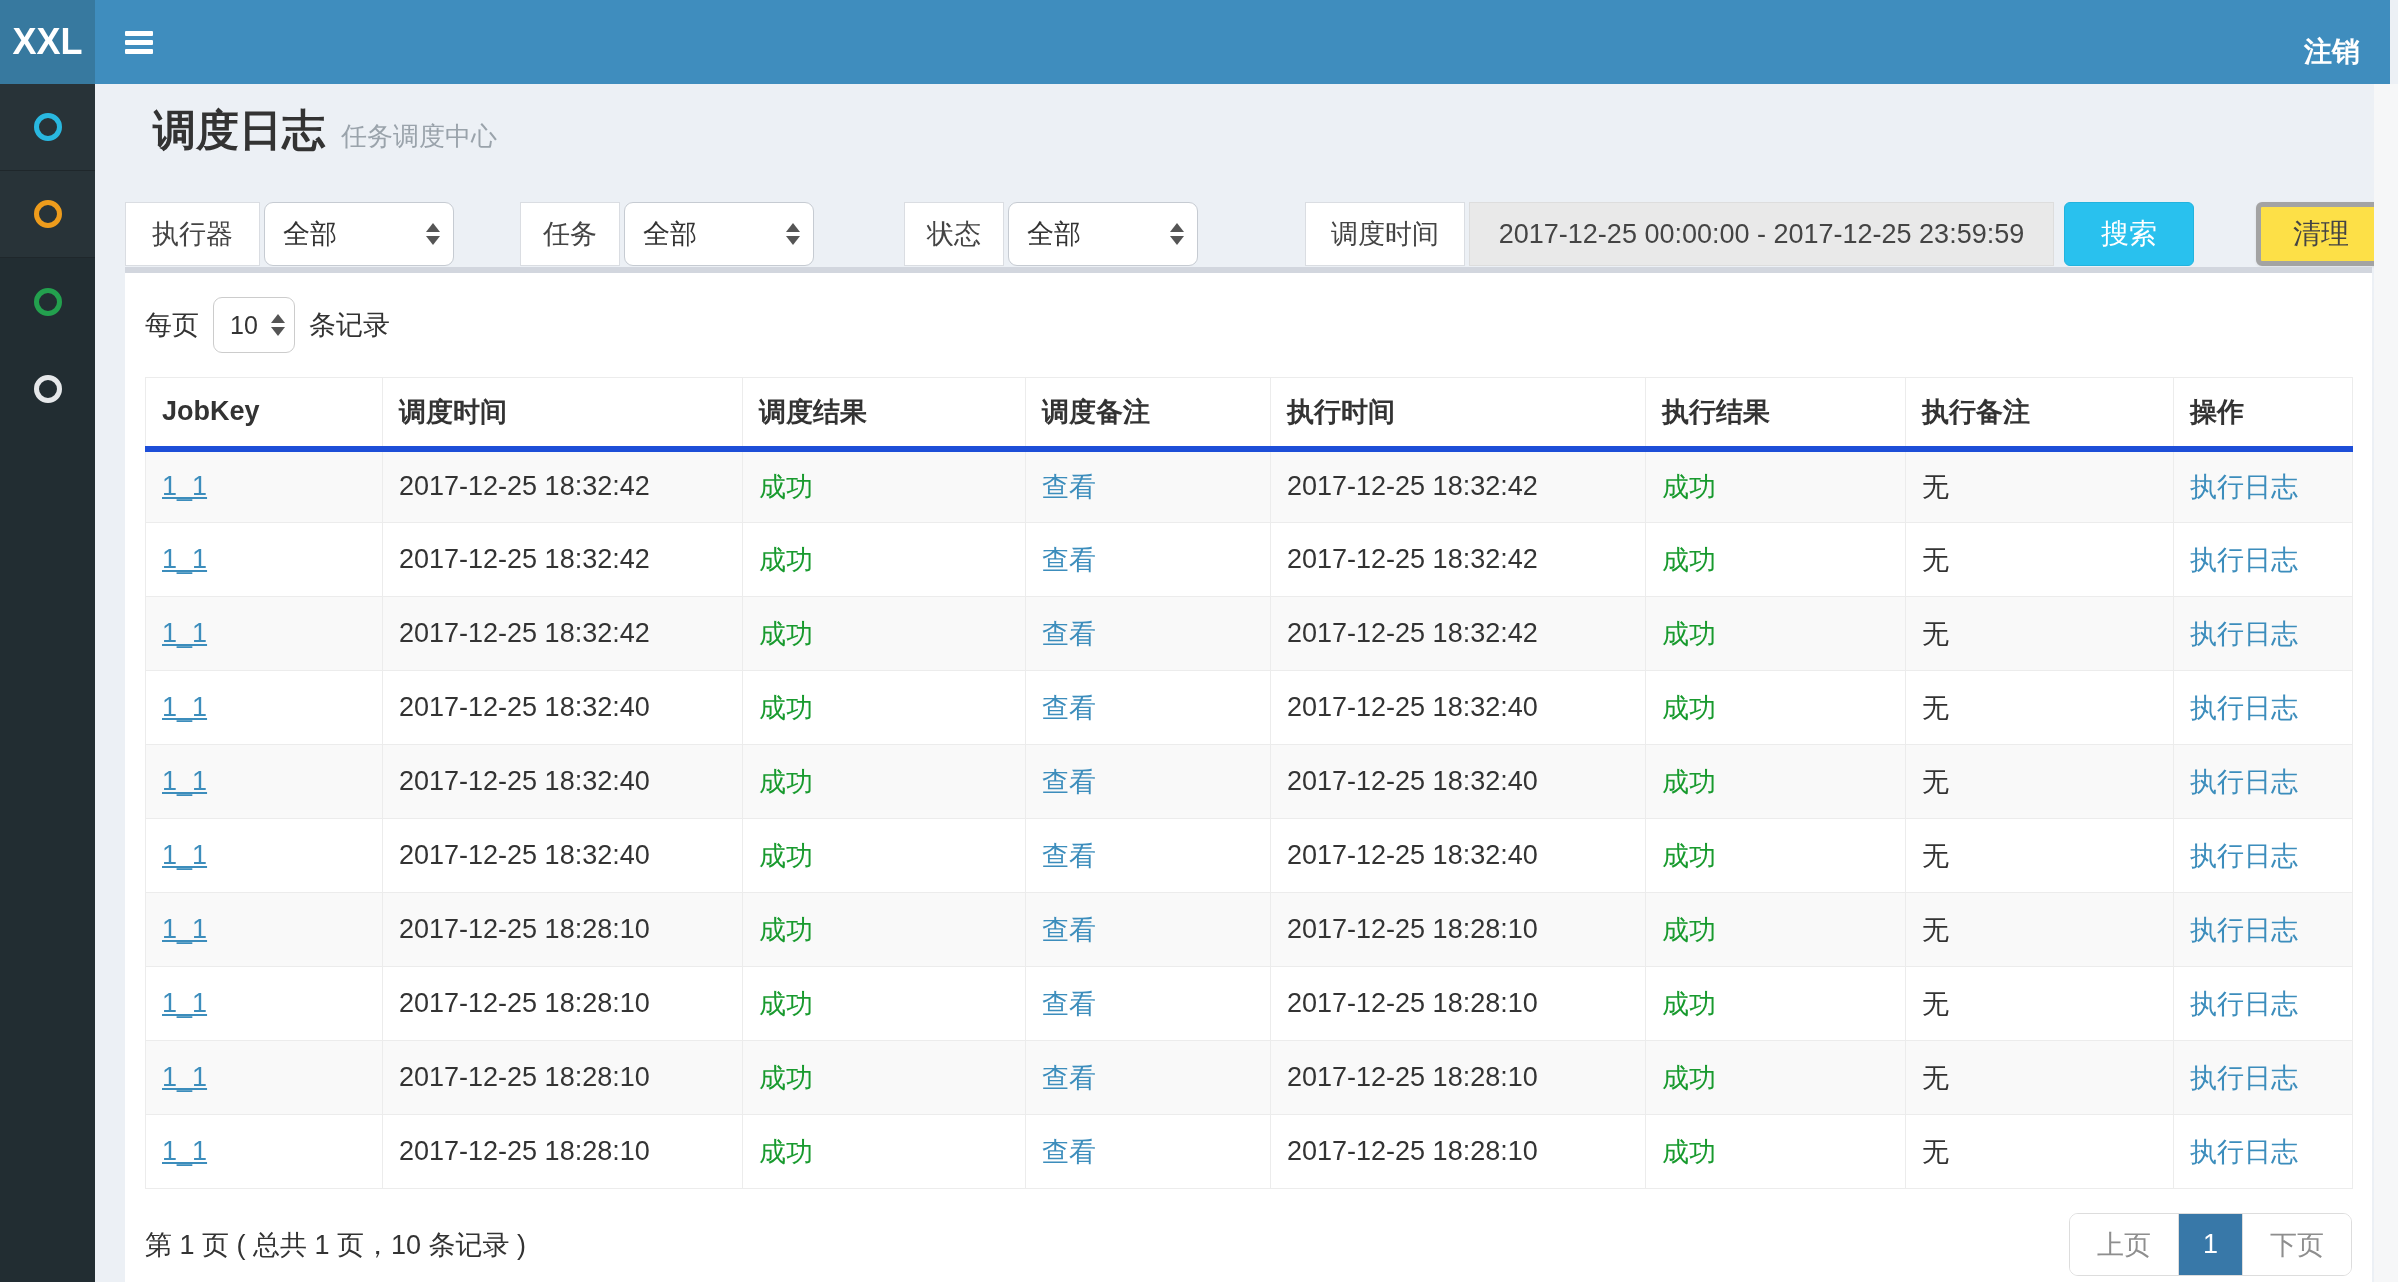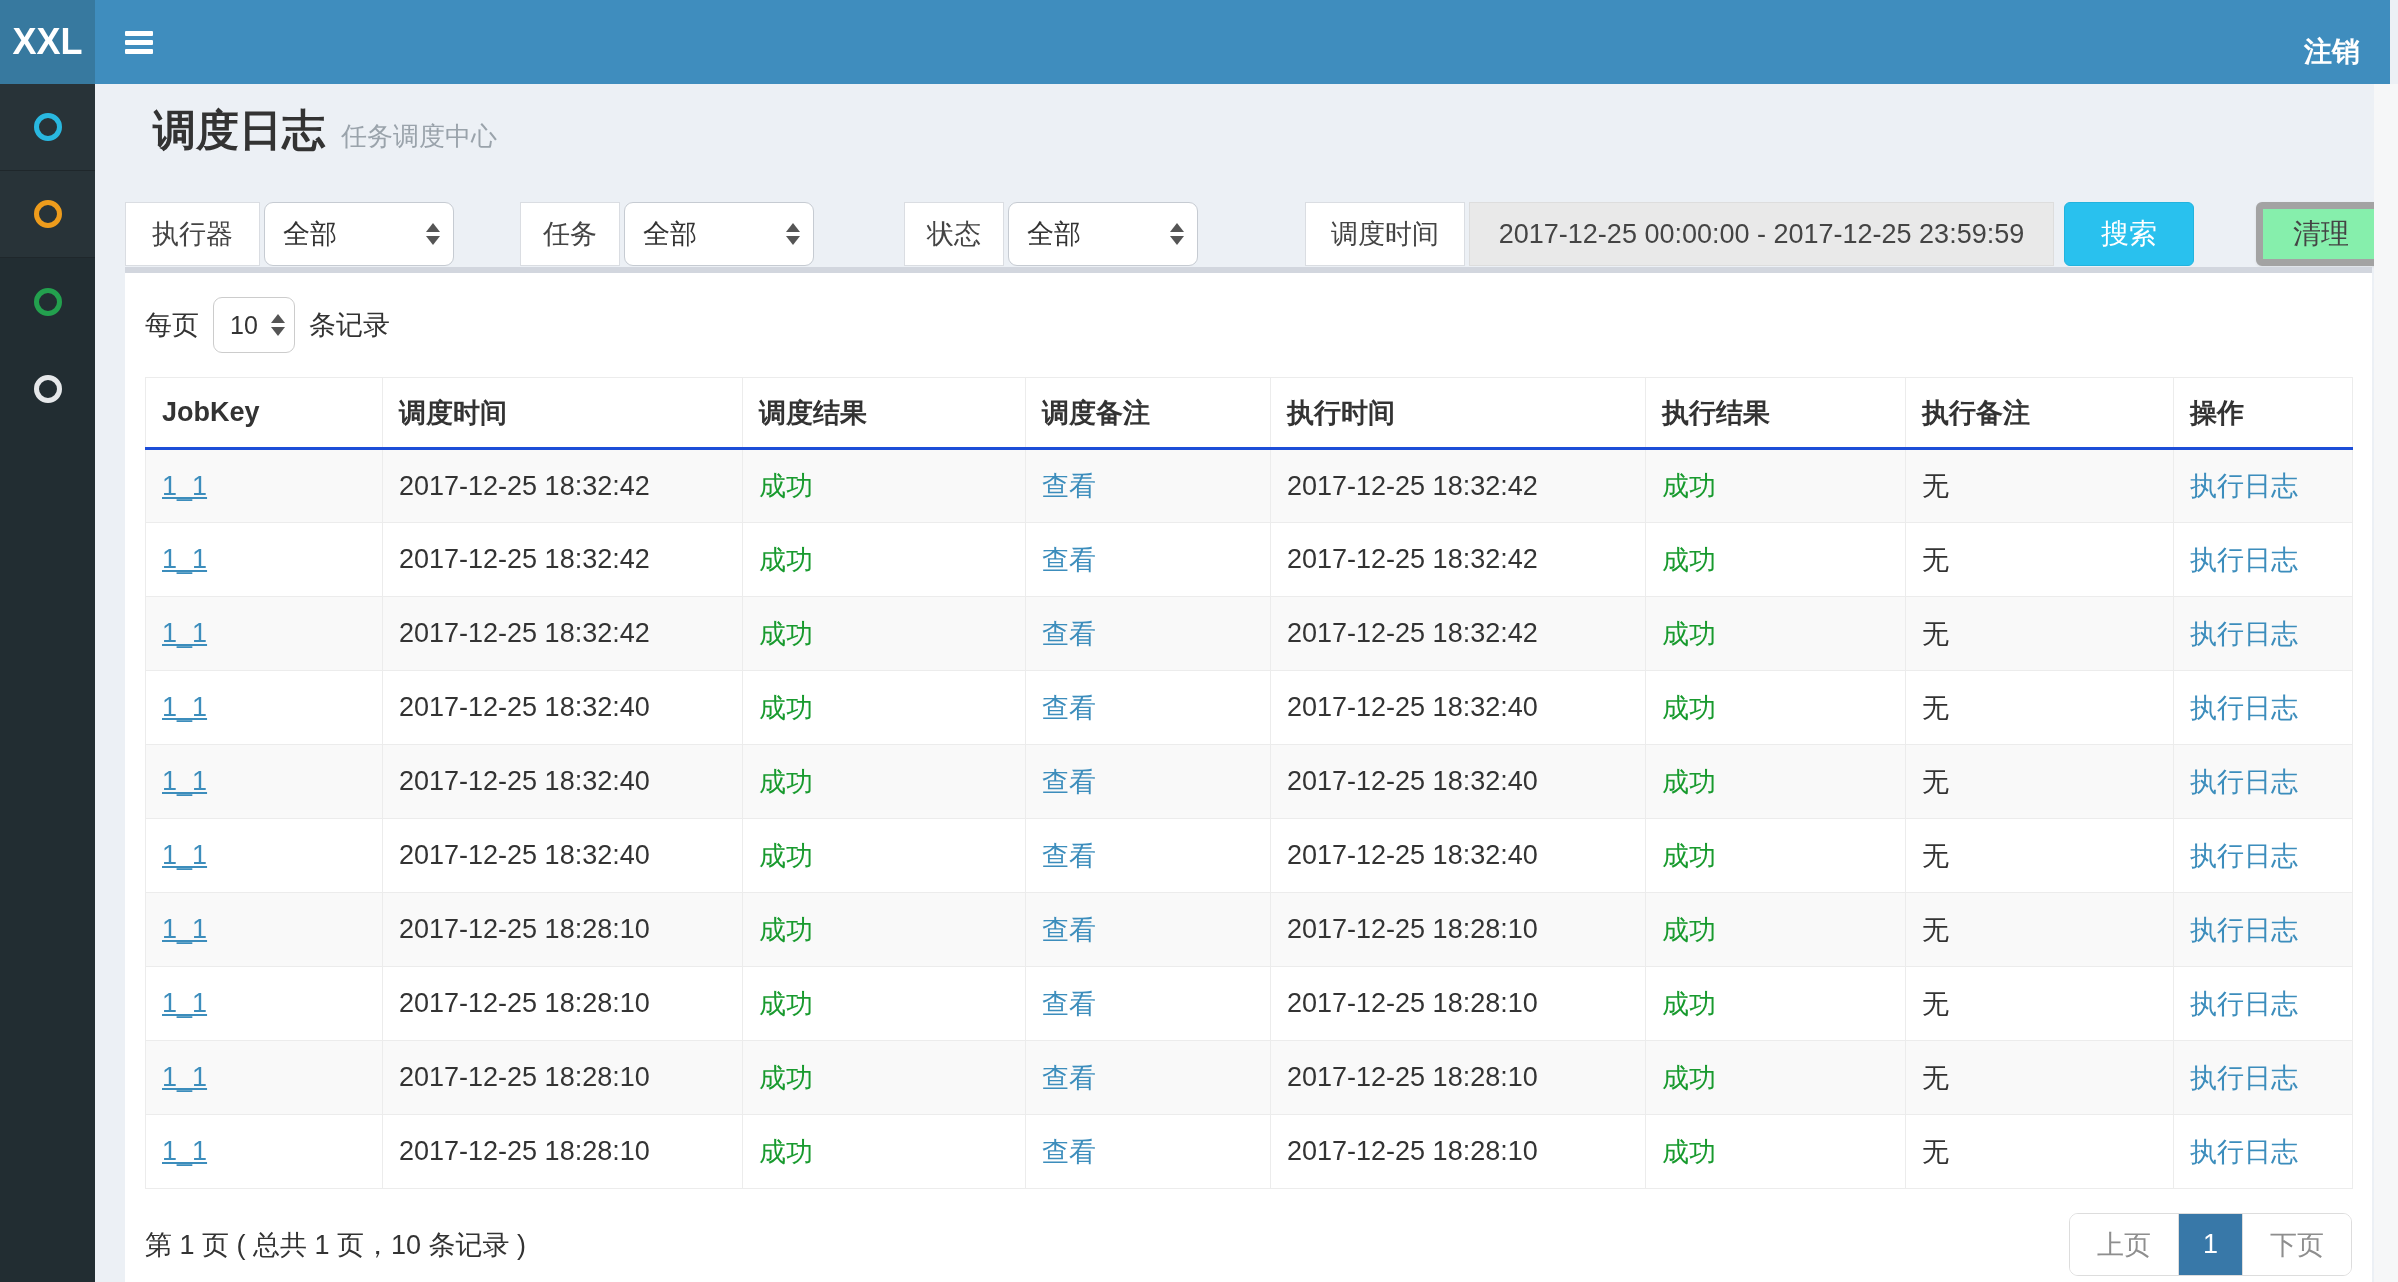--- a/index.html
+++ b/index.html
@@ -40,30 +40,30 @@
   .addon.w160{width:160px;}
   .sel{background:#fff;border:1px solid #c6cbd2;border-radius:9px;margin-left:4px;display:flex;align-items:center;padding-left:18px;color:#333;cursor:pointer;}
   .sel.w190{width:190px;}
   .arrows{margin-left:auto;margin-right:13px;display:flex;flex-direction:column;gap:4px;}
   .tri-up{width:0;height:0;border-left:7px solid transparent;border-right:7px solid transparent;border-bottom:9px solid #555;}
   .tri-down{width:0;height:0;border-left:7px solid transparent;border-right:7px solid transparent;border-top:9px solid #555;}
   .gap66{margin-left:66px;} .gap90{margin-left:90px;} .gap107{margin-left:107px;}
   .date-input{width:585px;background:#e9e9e9;border:1px solid #dddddd;margin-left:4px;display:flex;align-items:center;justify-content:center;color:#444;cursor:pointer;}
   .btn{display:flex;align-items:center;justify-content:center;border-radius:6px;font-size:28px;cursor:pointer;}
   .btn-search{width:130px;margin-left:10px;background:var(--search);color:#fff;border:1px solid #22b3de;}
-  .btn-clear{width:130px;margin-left:62px;background:#86efac;color:#444;border:7px solid #a3a3a3;box-shadow:0 1px 3px rgba(0,0,0,0.07);}
+  .btn-clear{width:130px;margin-left:62px;background:#fde047;color:#444;border:5px solid #a3a3a3;box-shadow:0 1px 3px rgba(0,0,0,0.07);}
   
   .box{position:absolute;left:30px;right:26px;top:183px;bottom:0;background:#fff;border-top:6px solid #d2d6de;padding:0 20px;}
   .length-row{margin-top:24px;height:56px;display:flex;align-items:center;font-size:27px;color:#333;}
   .mini-select{width:82px;height:56px;background:#fff;border:1px solid #ccc;border-radius:9px;margin:0 14px;display:flex;align-items:center;padding-left:16px;font-size:25px;cursor:pointer;}
   .mini-select .arrows{margin-right:9px;}
   
   table{margin-top:24px;width:2207px;border-collapse:collapse;table-layout:fixed;}
   th,td{border:1px solid #ececec;padding-left:16px;text-align:left;vertical-align:middle;font-size:27px;}
-  th{height:71px;font-weight:bold;color:#333;background:#fff;border-bottom:3px solid #1d4ed8;}
+  th{height:71px;font-weight:bold;color:#333;background:#fff;border-bottom:6px solid #1d4ed8;}
   td{height:74px;color:#333;}
   tbody tr:nth-child(odd) td{background:#f9f9f9;}
   th.c1{width:237px;} th.c2{width:360px;} th.c3{width:283px;} th.c4{width:245px;}
   th.c5{width:375px;} th.c6{width:260px;} th.c7{width:268px;} th.c8{width:179px;}
   .link{color:var(--accent);cursor:pointer;text-decoration:none;}
   .link.u{text-decoration:underline;}
   .ok{color:var(--success);}
   
   .footer-row{margin-top:24px;display:flex;align-items:center;width:2207px;}
   .info{font-size:27px;color:#333;}

